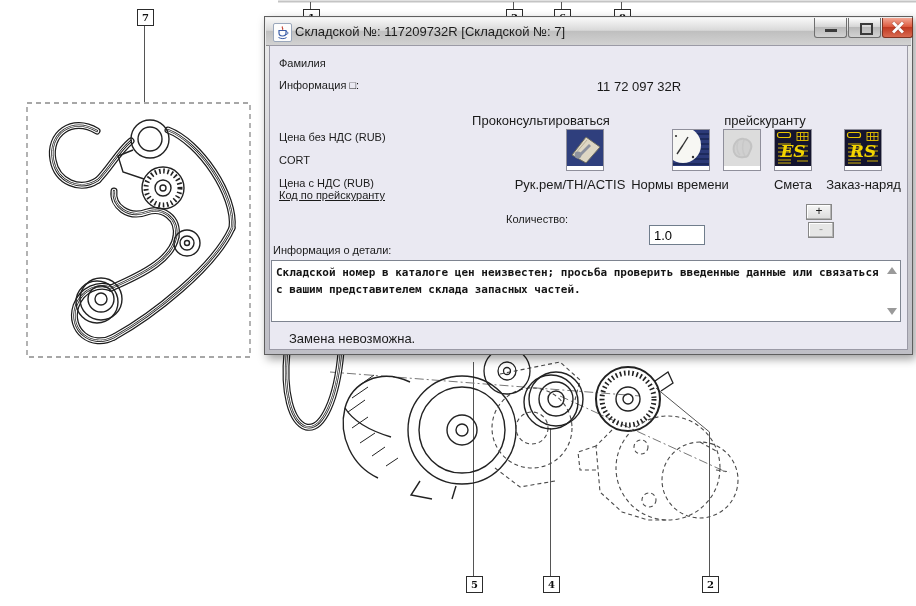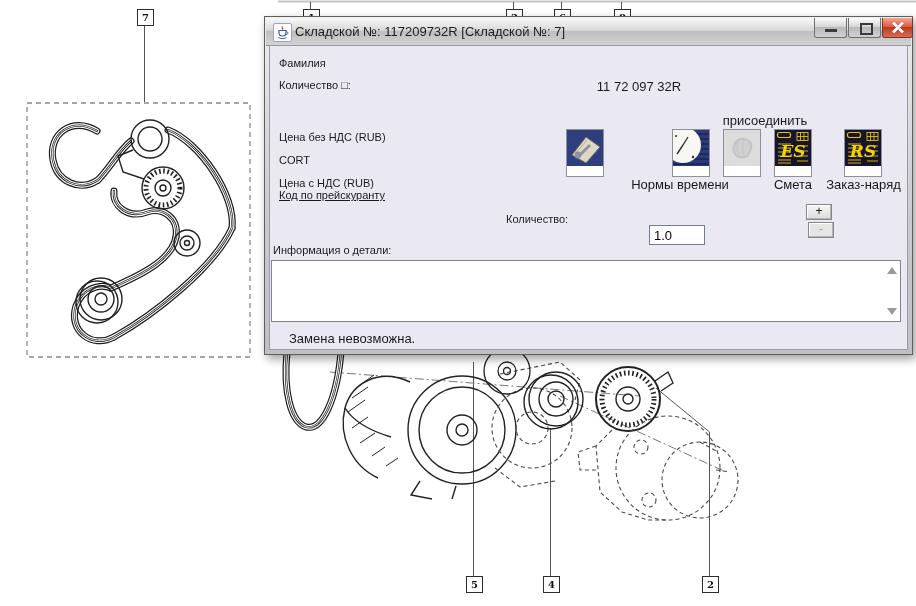--- a/index.html
+++ b/index.html
@@ -34,21 +34,21 @@
   .glyph-x1{transform:rotate(45deg);} .glyph-x2{transform:rotate(-45deg);}
 
   .content{position:absolute;left:4px;top:28px;right:4px;bottom:4px;background:#eae9f2;
            border:1px solid #9b9aa6;}
 
   .lbl{position:absolute;font-size:11px;white-space:nowrap;}
   .val-bold{position:absolute;font-size:13px;font-weight:normal;text-align:center;}
   .heading{position:absolute;font-size:13px;text-align:center;}
   .caption{position:absolute;font-size:13px;text-align:center;white-space:nowrap;}
 
-  .tile{position:absolute;width:38px;height:48px;box-sizing:border-box;border:1px solid #8f8f9b;
+  .tile{position:absolute;width:38px;height:42px;box-sizing:border-box;border:1px solid #8f8f9b;
         background:#fff;cursor:pointer;}
   .tile svg{display:block;}
   .tile.disabled{cursor:default;}
 
   .qty-input{position:absolute;left:384px;top:208px;width:56px;height:20px;box-sizing:border-box;
              border:1px solid #707d8c;background:#fff;font-family:"Liberation Sans",sans-serif;
              font-size:13px;padding:0 4px;}
   .spin{position:absolute;width:26px;height:16px;box-sizing:border-box;border:1px solid #878787;
         background:linear-gradient(#f6f6f6,#dcdcdc);font-size:12px;line-height:13px;text-align:center;
         box-shadow:inset -1px -1px 0 #b5b5b5, inset 1px 1px 0 #ffffff;}
@@ -224,24 +224,25 @@
         </div>
       <div class="winbtn close">
           <span class="glyph-x1"></span>
           <span class="glyph-x2"></span>
         </div>
     </div>
 
     <div class="content"></div>
 
     <div class="lbl" style="left:14px;top:40px;">Фамилия</div>
-    <div class="lbl" style="left:14px;top:62px;">Количество □:</div>
+    <div class="lbl" style="left:14px;top:62px;">Информация □:</div>
     <div class="val-bold" style="left:309px;top:62px;width:130px;">11 72 097 32R</div>
 
-    <div class="heading" style="left:440px;top:96px;width:120px;">присоединить</div>
+    <div class="heading" style="left:196px;top:96px;width:160px;">Проконсультироваться</div>
+    <div class="heading" style="left:440px;top:96px;width:120px;">прейскуранту</div>
 
     <div class="lbl" style="left:14px;top:114px;">Цена без НДС (RUB)</div>
     <div class="lbl" style="left:14px;top:137px;">CORT</div>
     <div class="lbl" style="left:14px;top:160px;">Цена с НДС (RUB)</div>
     <div class="lbl" style="left:14px;top:172px;text-decoration:underline;">Код по прейскуранту</div>
 
     <div class="tile" style="left:301px;top:112px;">
       <svg width="36" height="36" viewBox="0 0 36 36">
         <rect width="36" height="36" fill="#2f3f7d"></rect>
         <path d="M5,25 L19,7 L33,17 L19,33 Z" fill="#ded7c4" stroke="#6b6b5e" stroke-width="1"></path>
@@ -316,31 +317,33 @@
             <line x1="3" y1="33" x2="16" y2="33"></line>
           <line x1="22" y1="16" x2="33" y2="16"></line>
             <line x1="22" y1="21" x2="33" y2="21"></line>
           <line x1="22" y1="26" x2="33" y2="26"></line>
             <line x1="22" y1="31" x2="33" y2="31"></line>
         </g>
         <text x="18" y="27" text-anchor="middle" font-family="DejaVu Serif, serif" font-style="italic" font-weight="bold" font-size="17" fill="#f3d400">RS</text>
       </svg>
     </div>
 
+    <div class="caption" style="left:220px;top:160px;width:170px;">Рук.рем/ТН/ACTIS</div>
     <div class="caption" style="left:345px;top:160px;width:140px;">Нормы времени</div>
     <div class="caption" style="left:480px;top:160px;width:96px;">Смета</div>
     <div class="caption" style="left:541px;top:160px;width:115px;">Заказ-наряд</div>
 
     <div class="lbl" style="left:241px;top:196px;text-align:center;">Количество:</div>
     <input class="qty-input" type="text" value="1.0" style="">
     <div class="spin plus">+</div>
     <div class="spin minus">-</div>
 
     <div class="lbl" style="left:8px;top:227px;">Информация о детали:</div>
     <div class="info-box">
+      <div class="info-text">Складской номер в каталоге цен неизвестен; просьба проверить введенные данные или связаться с вашим представителем склада запасных частей.</div>
       <div class="scroll-arrow up"></div>
       <div class="scroll-arrow down"></div>
     </div>
 
     <div class="status">Замена невозможна.</div>
   </div>
 
 </div>
 
 </body></html>

